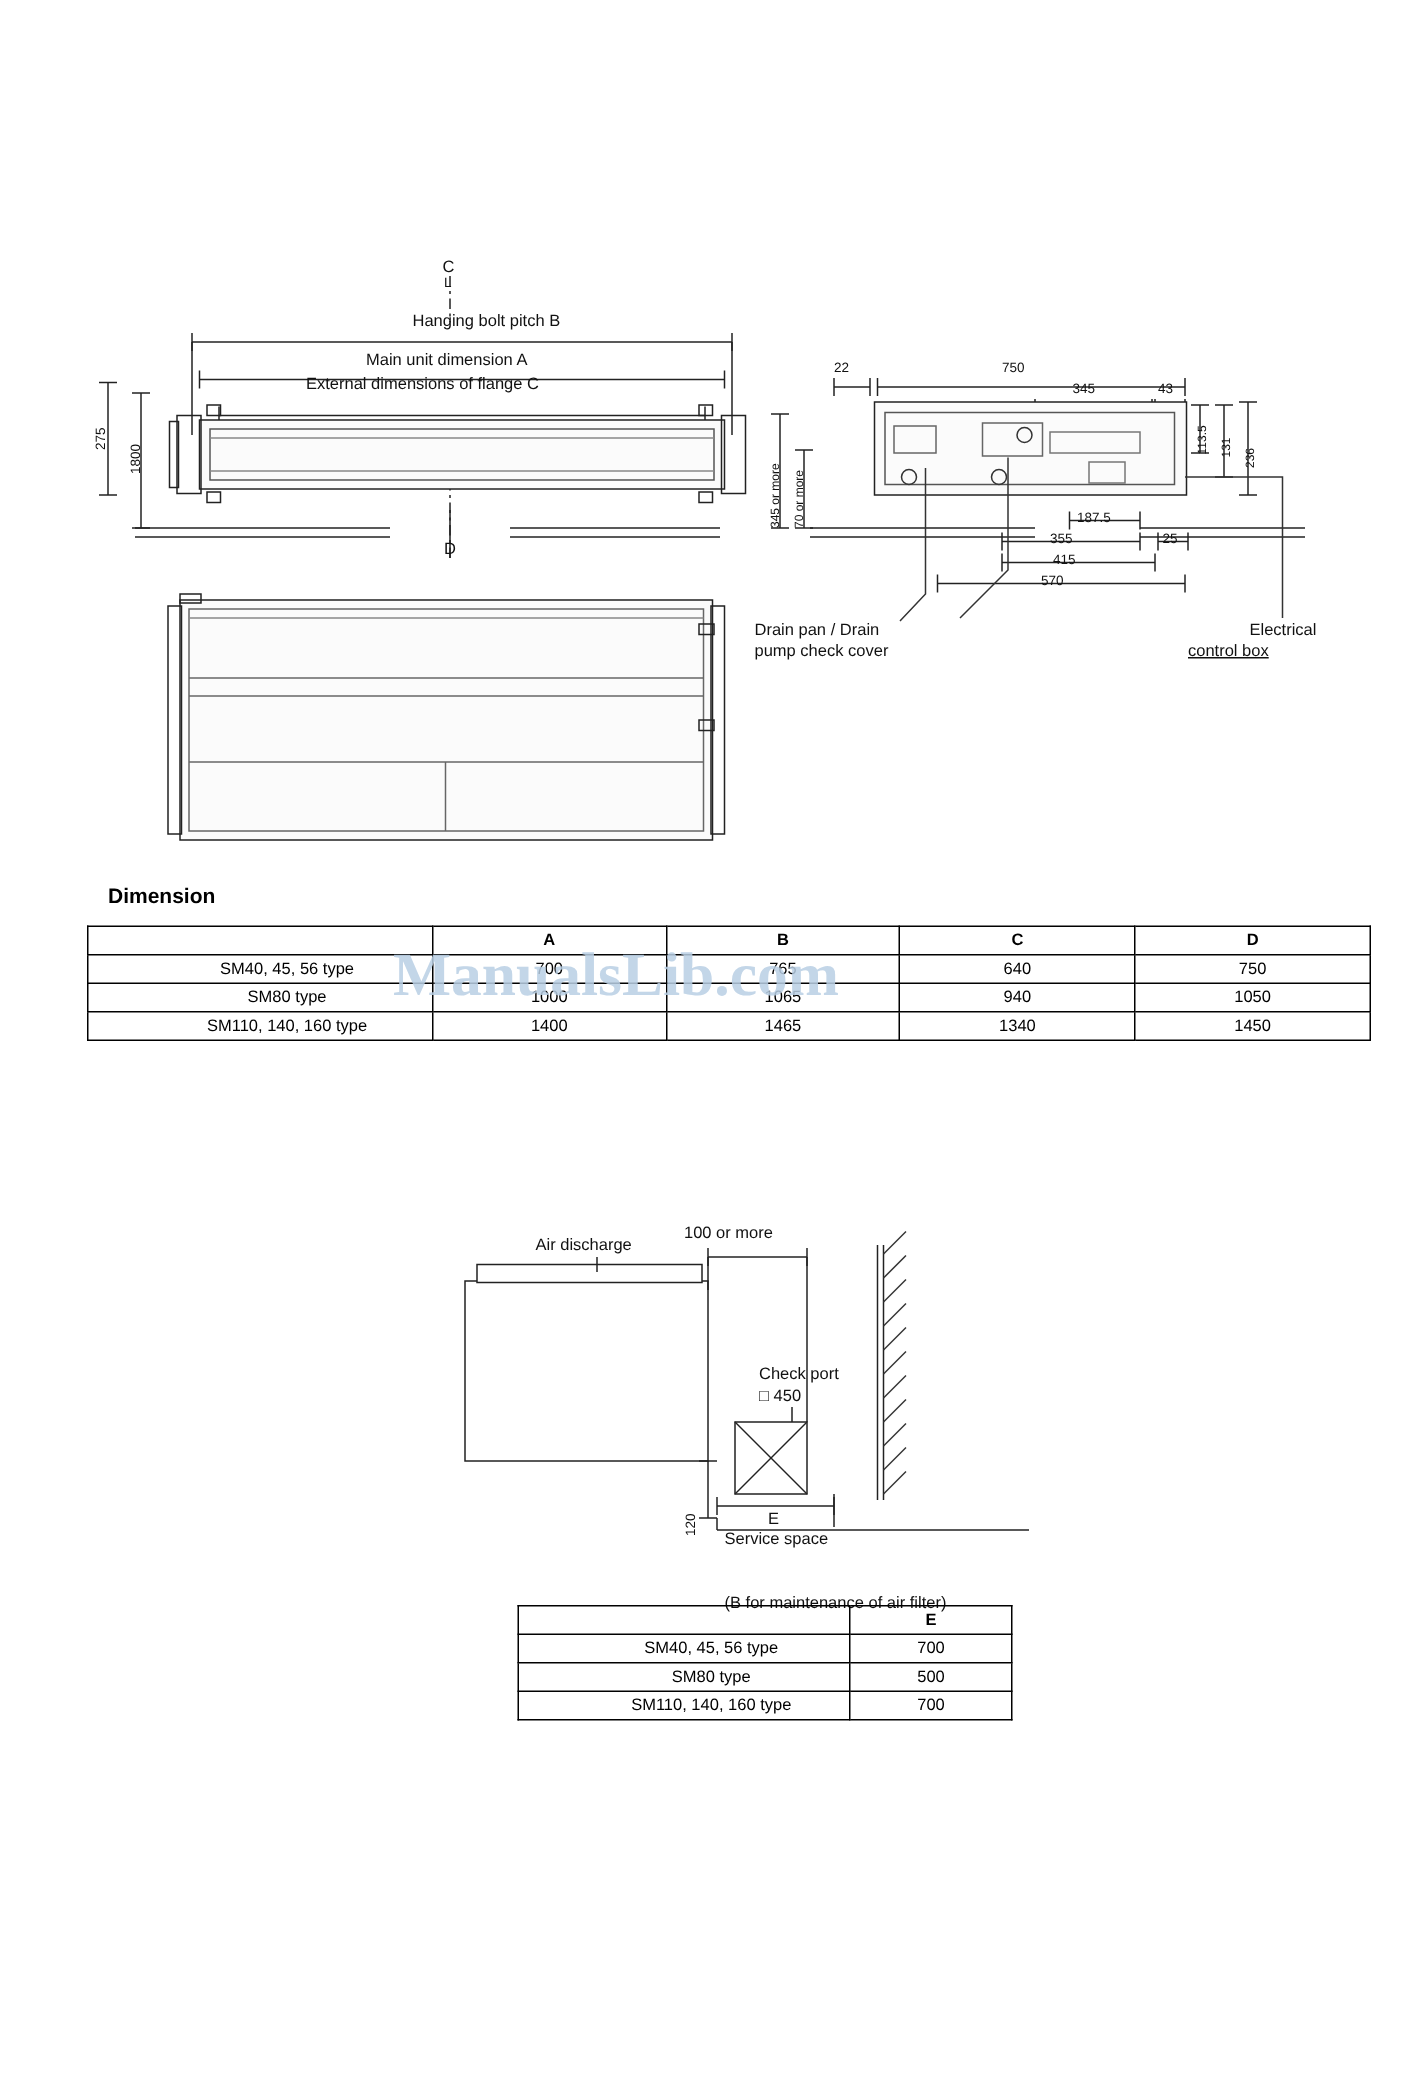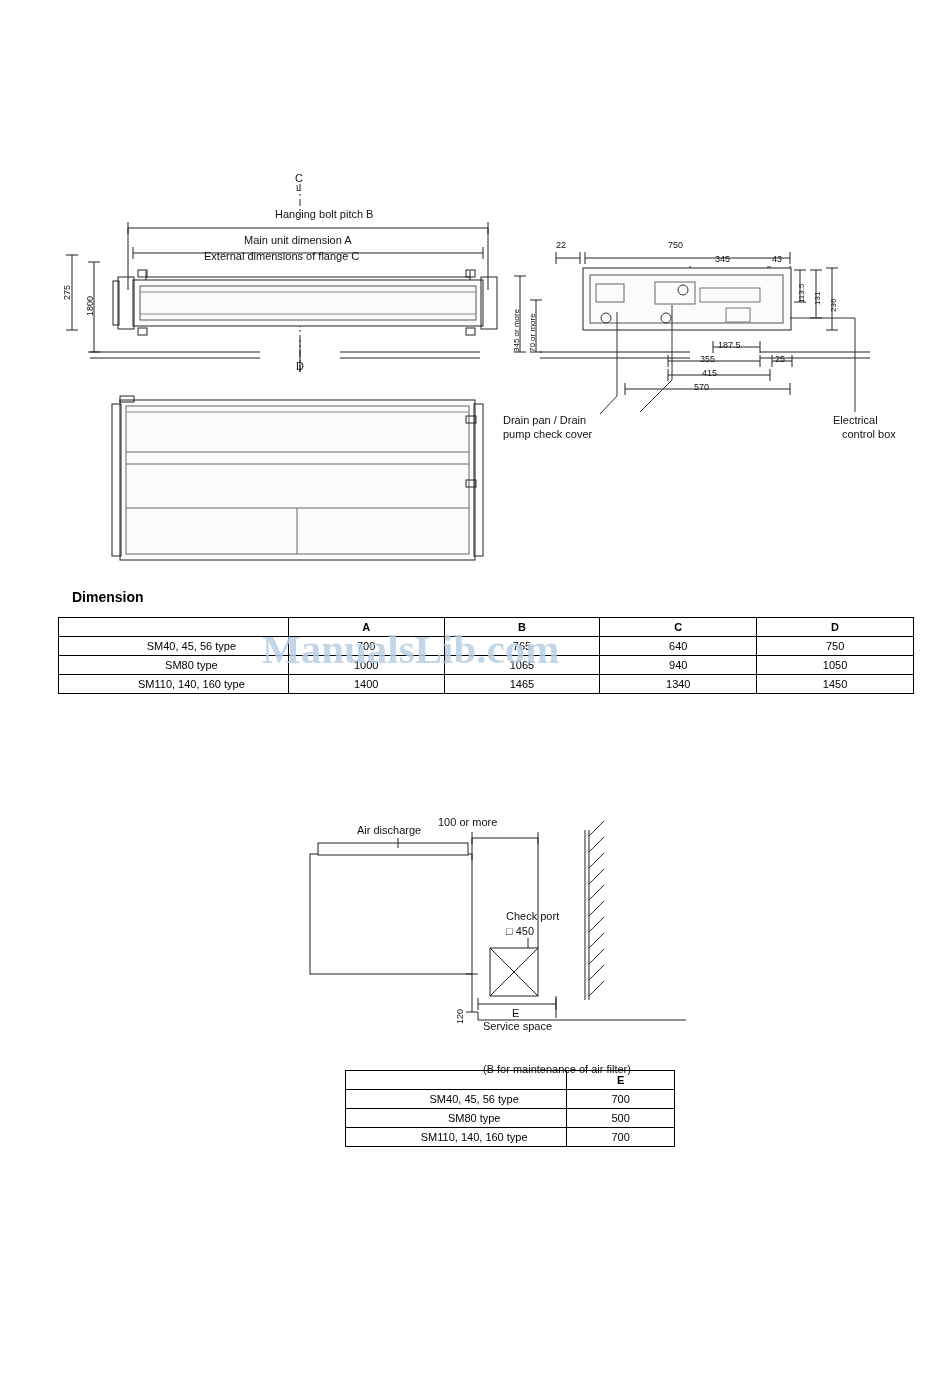--- a/index.html
+++ b/index.html
@@ -252,21 +252,21 @@
   <div class="lbl sm" style="left:718px; top:340px;">187.5</div>
   <div class="lbl sm" style="left:700px; top:354px;">355</div>
   <div class="lbl sm" style="left:702px; top:368px;">415</div>
   <div class="lbl sm" style="left:694px; top:382px;">570</div>
   <div class="lbl sm" style="left:775px; top:354px;">25</div>
 
   <div class="lbl" style="left:503px; top:414px;">Drain pan / Drain</div>
   <div class="lbl" style="left:503px; top:428px;">pump check cover</div>
 
   <div class="lbl" style="left:833px; top:414px;">Electrical</div>
-  <div class="lbl" style="left:842px; top:428px;">control box</div>
+  <div class="lbl" style="left:792px; top:428px;text-decoration:underline;">control box</div>
 
   <div class="section-title" style="left:72px; top:589px;">Dimension</div>
 
   <table class="dim" style="left:58px; top:617px; width:856px;">
     <colgroup>
       <col style="width:230px">
       <col style="width:156px">
       <col style="width:156px">
       <col style="width:157px">
       <col style="width:157px">
@@ -353,21 +353,21 @@
       <line x1="589" y1="916" x2="604" y2="901"></line>
       <line x1="589" y1="932" x2="604" y2="917"></line>
       <line x1="589" y1="948" x2="604" y2="933"></line>
       <line x1="589" y1="964" x2="604" y2="949"></line>
       <line x1="589" y1="980" x2="604" y2="965"></line>
       <line x1="589" y1="996" x2="604" y2="981"></line>
     </g>
   </svg>
 
   <div class="lbl" style="left:357px; top:824px;">Air discharge</div>
-  <div class="lbl" style="left:438px; top:816px;">100 or more</div>
+  <div class="lbl" style="left:456px; top:816px;">100 or more</div>
   <div class="lbl" style="left:506px; top:910px;">Check port</div>
   <div class="lbl" style="left:506px; top:925px;">□ 450</div>
   <div class="lbl sm vert" style="left:455px; top:1024px;">120</div>
   <div class="lbl" style="left:512px; top:1007px;">E</div>
   <div class="lbl" style="left:483px; top:1020px;">Service space</div>
   <div class="lbl" style="left:483px; top:1035px;margin-top:28px;">(B for maintenance of air filter)</div>
 
   <table class="dim" style="left:345px; top:1070px; width:330px;">
     <colgroup>
       <col style="width:222px">

